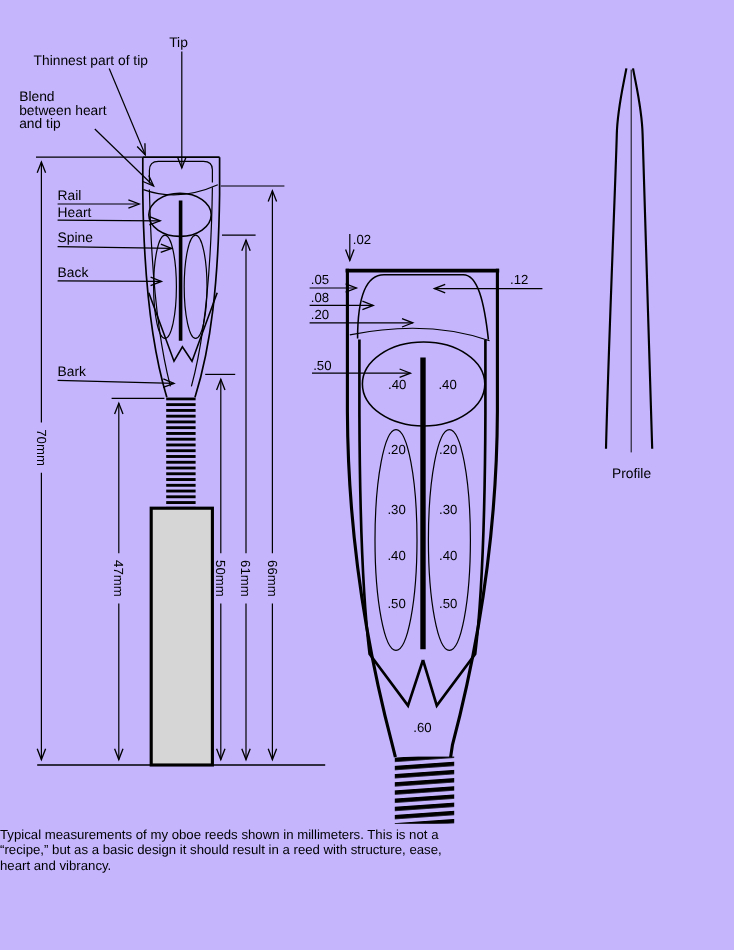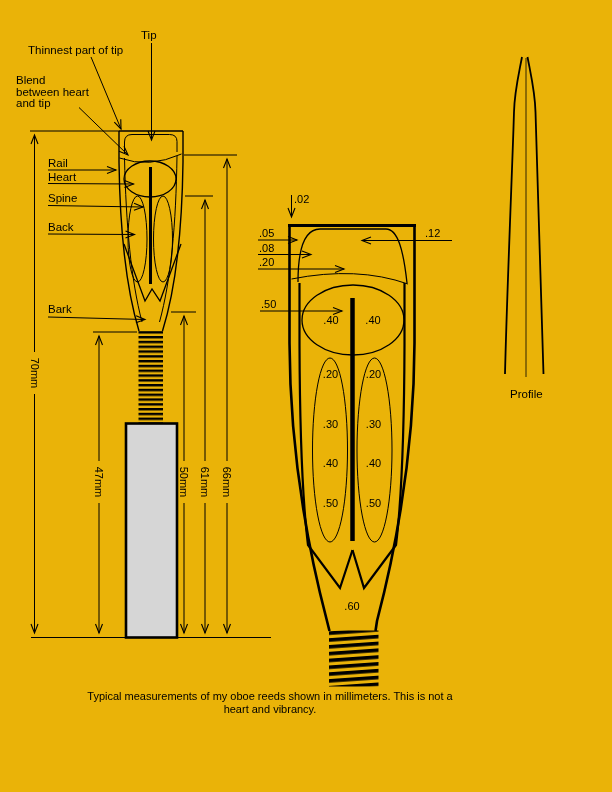--- a/index.html
+++ b/index.html
@@ -1,38 +1,38 @@
 <!DOCTYPE html>
 <html><head>
 <meta charset="utf-8">
 <style>
   html, body { margin: 0; padding: 0; background: #ffffff; }
   #page {
     position: relative;
     width: 612px;
     height: 792px;
-    background: #eab308;
+    background: #c4b5fd;
     font-family: "Liberation Sans", sans-serif;
     color: #000;
     overflow: hidden;
   }
   #diagram-svg { position: absolute; left: 0; top: 0; }
   text {
     font-family: "Liberation Sans", sans-serif;
     fill: #000;
   }
   .callout { font-size: 11.5px; }
   .value { font-size: 11px; }
   .dimlabel { font-size: 11px; }
   #caption {
     position: absolute;
     top: 690px;
     left: 0;
     width: 540px;
-    text-align: center;
+    text-align: left;
     font-size: 11px;
     line-height: 13px;
   }
 </style>
 </head>
 <body>
 
 <div id="page">
 
 <svg id="diagram-svg" width="612" height="792" viewBox="0 0 612 792">
@@ -165,16 +165,17 @@
   <g fill="none" stroke="#000">
     <path d="M522,57 C518,78 514.5,92 514,112 C513,150 507,290 505,374" stroke-width="1.8"></path>
     <path d="M527.5,57 C531.5,78 535,92 535.5,112 C536.5,150 541,290 543.5,374" stroke-width="1.8"></path>
     <path d="M526,58 V377" stroke-width="0.8"></path>
     <text class="callout" x="510" y="398" stroke="none" fill="#000">Profile</text>
   </g>
 </svg>
 
 <div id="caption">
   <div>Typical measurements of my oboe reeds shown in millimeters. This is not a</div>
+  <div>“recipe,” but as a basic design it should result in a reed with structure, ease,</div>
   <div>heart and vibrancy.</div>
 </div>
 
 </div>
 
 </body></html>

